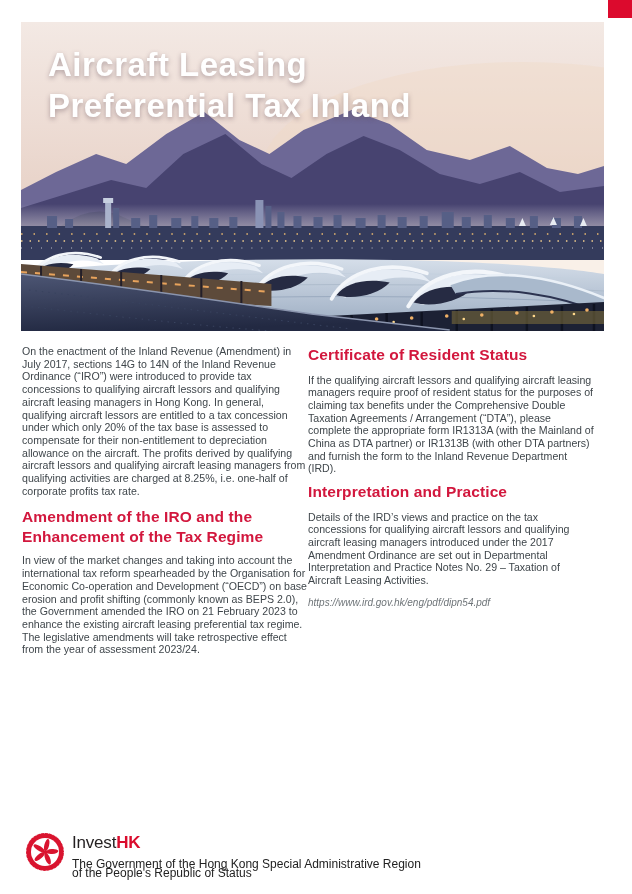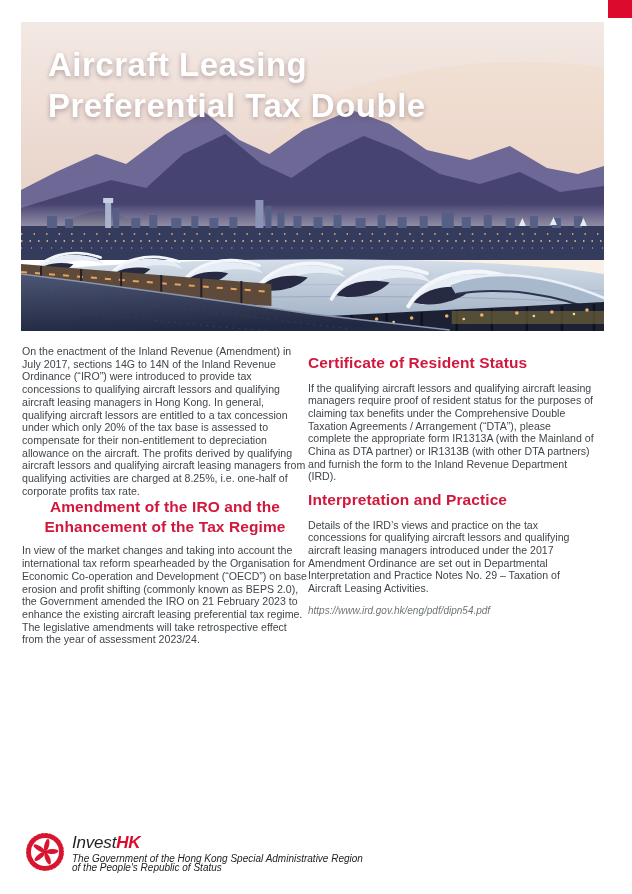--- a/index.html
+++ b/index.html
@@ -16,34 +16,34 @@
     text-shadow:0 2px 5px rgba(96,74,84,0.45);
   }
   .content{position:absolute;left:22px;top:345px;width:586px;display:flex;}
   .col{width:286px;}
   .body-text{
     margin:0;font-size:10.6px;line-height:12.7px;color:#3f464b;text-align:left;
   }
   .red-heading{
     margin:0;color:#d2173d;font-size:15.5px;line-height:19.5px;font-weight:700;letter-spacing:0.1px;
   }
-  .col-left .red-heading{margin-bottom:8px;text-align:center;}
-  .col-right .red-heading{margin-top:8px;margin-bottom:9px;}
+  .col-left .red-heading{margin-top:10px;margin-bottom:8px;}
+  .col-right .red-heading{margin-top:0;margin-bottom:9px;}
   .col-right .red-heading.second{margin-top:7px;}
   .doc-link{
     display:inline-block;margin-top:10px;font-size:10px;font-style:italic;
     color:#6e7478;text-decoration:none;
   }
   .footer{position:absolute;left:25px;top:831px;display:flex;align-items:flex-start;}
   .emblem{width:40px;height:40px;margin-top:1px;}
-  .brand-block{margin-left:7px;padding-top:3px;font-style:italic;}
+  .brand-block{margin-left:7px;padding-top:3px;}
   .brand-line{font-size:17px;line-height:18px;letter-spacing:-0.2px;}
   .brand-invest{color:#231f20;font-weight:400;}
   .brand-hk{color:#da0c2d;font-weight:700;}
-  .gov-lines{margin-top:2px;font-size:10px;line-height:9.2px;color:#222222;}
+  .gov-lines{margin-top:8px;font-size:12px;line-height:9.2px;color:#222222;}
 </style>
 </head>
 <body>
 
 <div class="page">
 
   <div class="corner-square"></div>
 
   <div class="hero">
     <svg viewBox="0 0 582 309" preserveAspectRatio="none">
@@ -183,21 +183,21 @@
       </g>
 
       <path d="M0,252 C80,262 180,276 290,292 L430,309 L0,309 Z" fill="url(#frontRoof)"></path>
       <path d="M0,252 C80,262 180,276 290,292 L428,308" stroke="#8b95ae" stroke-width="1.4" fill="none"></path>
       <path d="M8,268 C110,280 220,294 330,307" stroke="#39435f" stroke-width="1" stroke-dasharray="1.5 5" fill="none"></path>
       <path d="M4,284 C90,294 180,304 250,309" stroke="#39435f" stroke-width="1" stroke-dasharray="1.5 5" fill="none"></path>
     </svg>
 
     <div class="hero-title">
       <div>Aircraft Leasing</div>
-      <div>Preferential Tax Double</div>
+      <div>Preferential Tax Inland</div>
     </div>
   </div>
 
   <div class="content">
     <div class="col col-left">
       <p class="body-text">On the enactment of the Inland Revenue (Amendment) in July 2017, sections 14G to 14N of the Inland Revenue Ordinance (“IRO”) were introduced to provide tax concessions to qualifying aircraft lessors and qualifying aircraft leasing managers in Hong Kong. In general, qualifying aircraft lessors are entitled to a tax concession under which only 20% of the tax base is assessed to compensate for their non-entitlement to depreciation allowance on the aircraft. The profits derived by qualifying aircraft lessors and qualifying aircraft leasing managers from qualifying activities are charged at 8.25%, i.e. one-half of corporate profits tax rate.</p>
       <h2 class="red-heading">Amendment of the IRO and the Enhancement of the Tax Regime</h2>
       <p class="body-text">In view of the market changes and taking into account the international tax reform spearheaded by the Organisation for Economic Co-operation and Development (“OECD”) on base erosion and profit shifting (commonly known as BEPS 2.0), the Government amended the IRO on 21 February 2023 to enhance the existing aircraft leasing preferential tax regime. The legislative amendments will take retrospective effect from the year of assessment 2023/24.</p>
     </div>
     <div class="col col-right">

